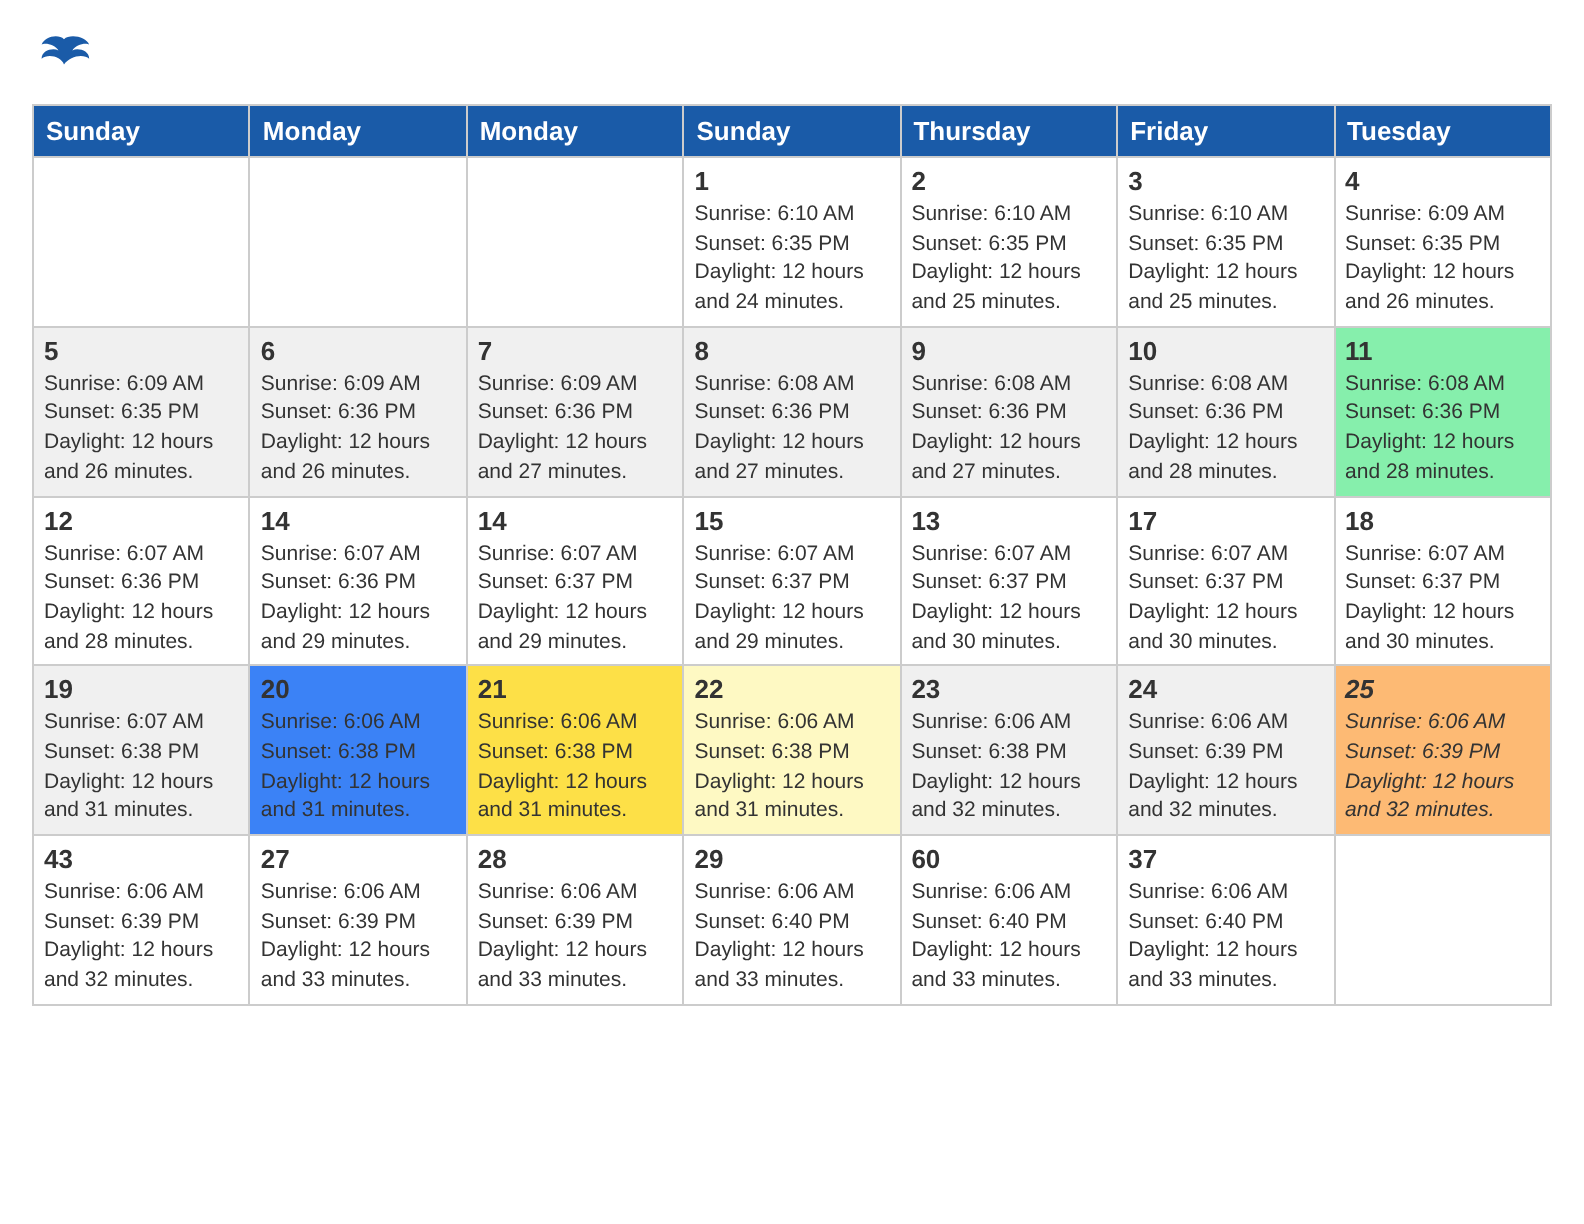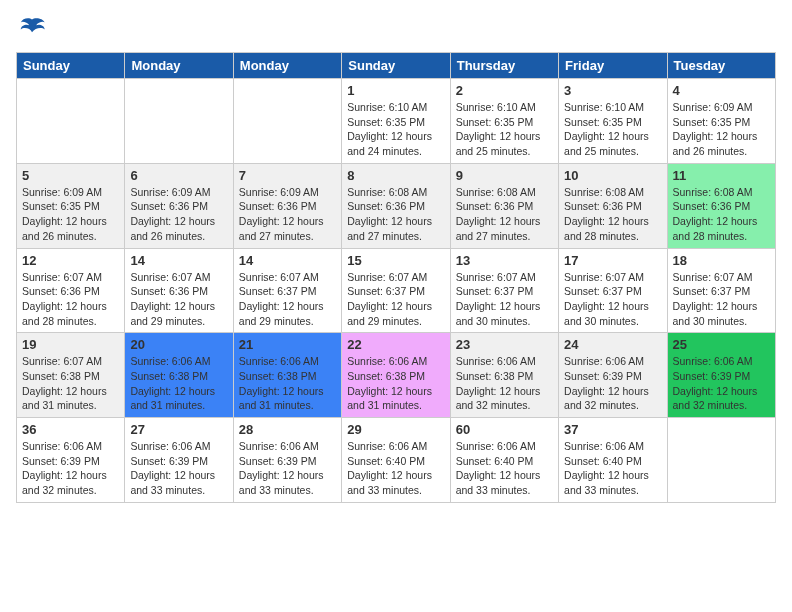--- a/index.html
+++ b/index.html
@@ -227,59 +227,59 @@
 Daylight: 12 hours
 and 31 minutes.</div>
         </td>
         <td style="background: #3b82f6;">
           <div class="day-number">20</div>
           <div class="day-info" style="white-space: pre-line;">Sunrise: 6:06 AM
 Sunset: 6:38 PM
 Daylight: 12 hours
 and 31 minutes.</div>
         </td>
-        <td style="background: #3b82f6; margin-top: 32px;">
+        <td style="background: #fde047; margin-top: 32px;">
           <div class="day-number">21</div>
           <div class="day-info" style="white-space: pre-line;">Sunrise: 6:06 AM
 Sunset: 6:38 PM
 Daylight: 12 hours
 and 31 minutes.</div>
         </td>
-        <td style="background: #f0abfc;">
+        <td style="background: #fef9c3;">
           <div class="day-number">22</div>
           <div class="day-info" style="white-space: pre-line;">Sunrise: 6:06 AM
 Sunset: 6:38 PM
 Daylight: 12 hours
 and 31 minutes.</div>
         </td>
         <td style="background: rgb(240, 240, 240);">
           <div class="day-number">23</div>
           <div class="day-info" style="white-space: pre-line;">Sunrise: 6:06 AM
 Sunset: 6:38 PM
 Daylight: 12 hours
 and 32 minutes.</div>
         </td>
         <td style="background: rgb(240, 240, 240);">
           <div class="day-number">24</div>
           <div class="day-info" style="white-space: pre-line;">Sunrise: 6:06 AM
 Sunset: 6:39 PM
 Daylight: 12 hours
 and 32 minutes.</div>
         </td>
-        <td style="background: #22c55e;">
+        <td style="background: #fdba74; font-style: italic;">
           <div class="day-number">25</div>
           <div class="day-info" style="white-space: pre-line;">Sunrise: 6:06 AM
 Sunset: 6:39 PM
 Daylight: 12 hours
 and 32 minutes.</div>
         </td>
       </tr>
       <tr>
         <td>
-          <div class="day-number">36</div>
+          <div class="day-number">43</div>
           <div class="day-info" style="white-space: pre-line;">Sunrise: 6:06 AM
 Sunset: 6:39 PM
 Daylight: 12 hours
 and 32 minutes.</div>
         </td>
         <td>
           <div class="day-number">27</div>
           <div class="day-info" style="white-space: pre-line;">Sunrise: 6:06 AM
 Sunset: 6:39 PM
 Daylight: 12 hours

